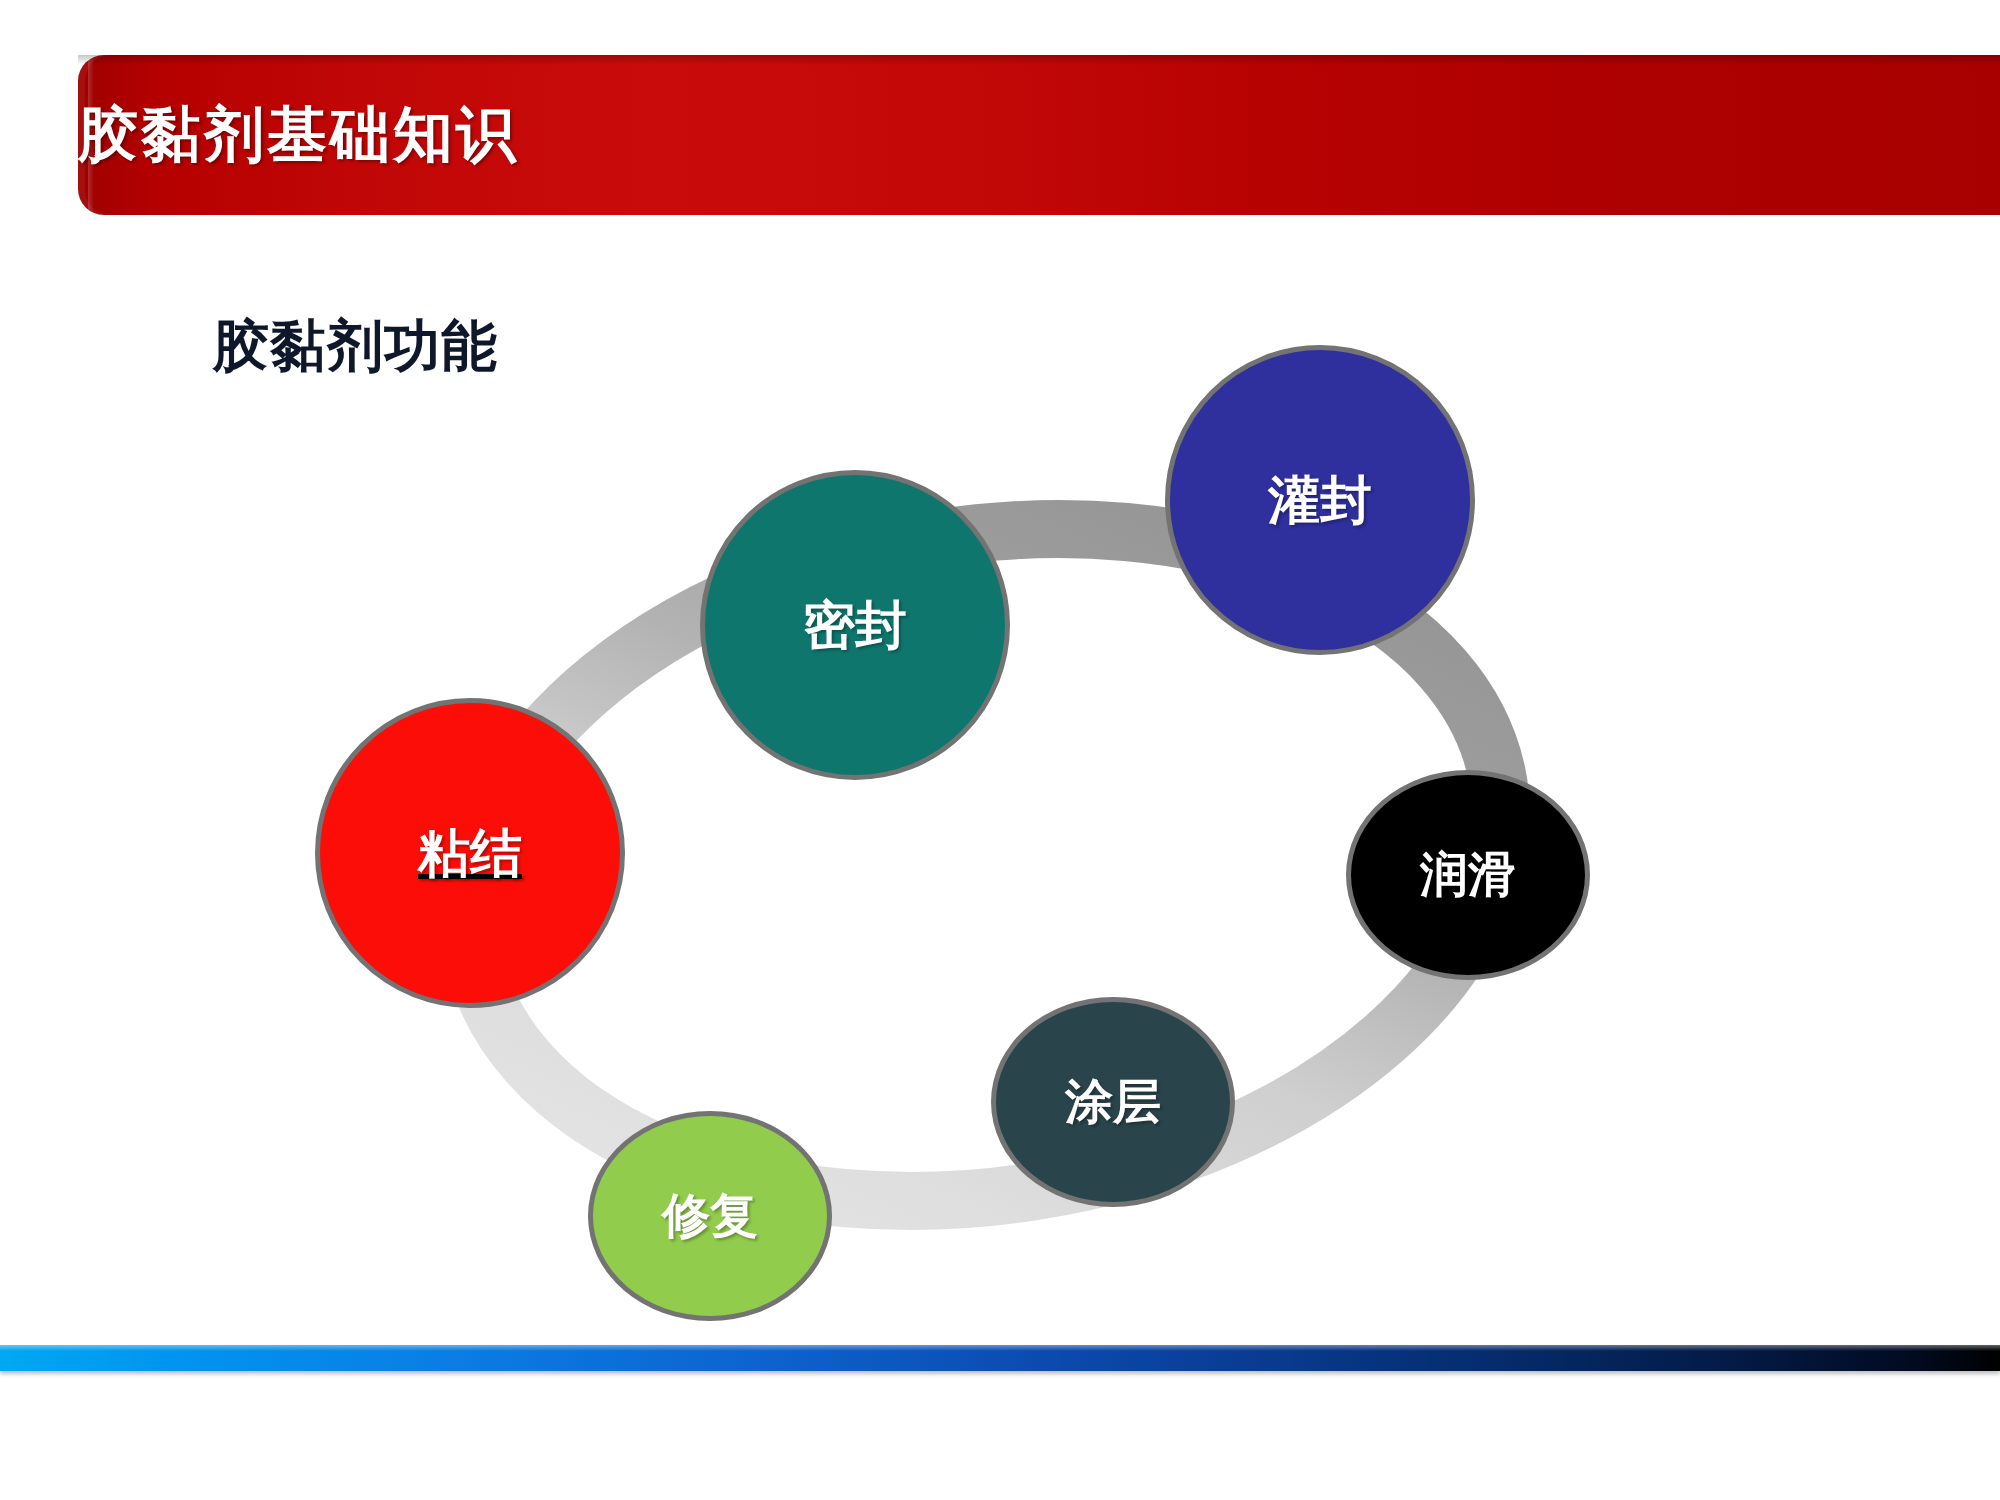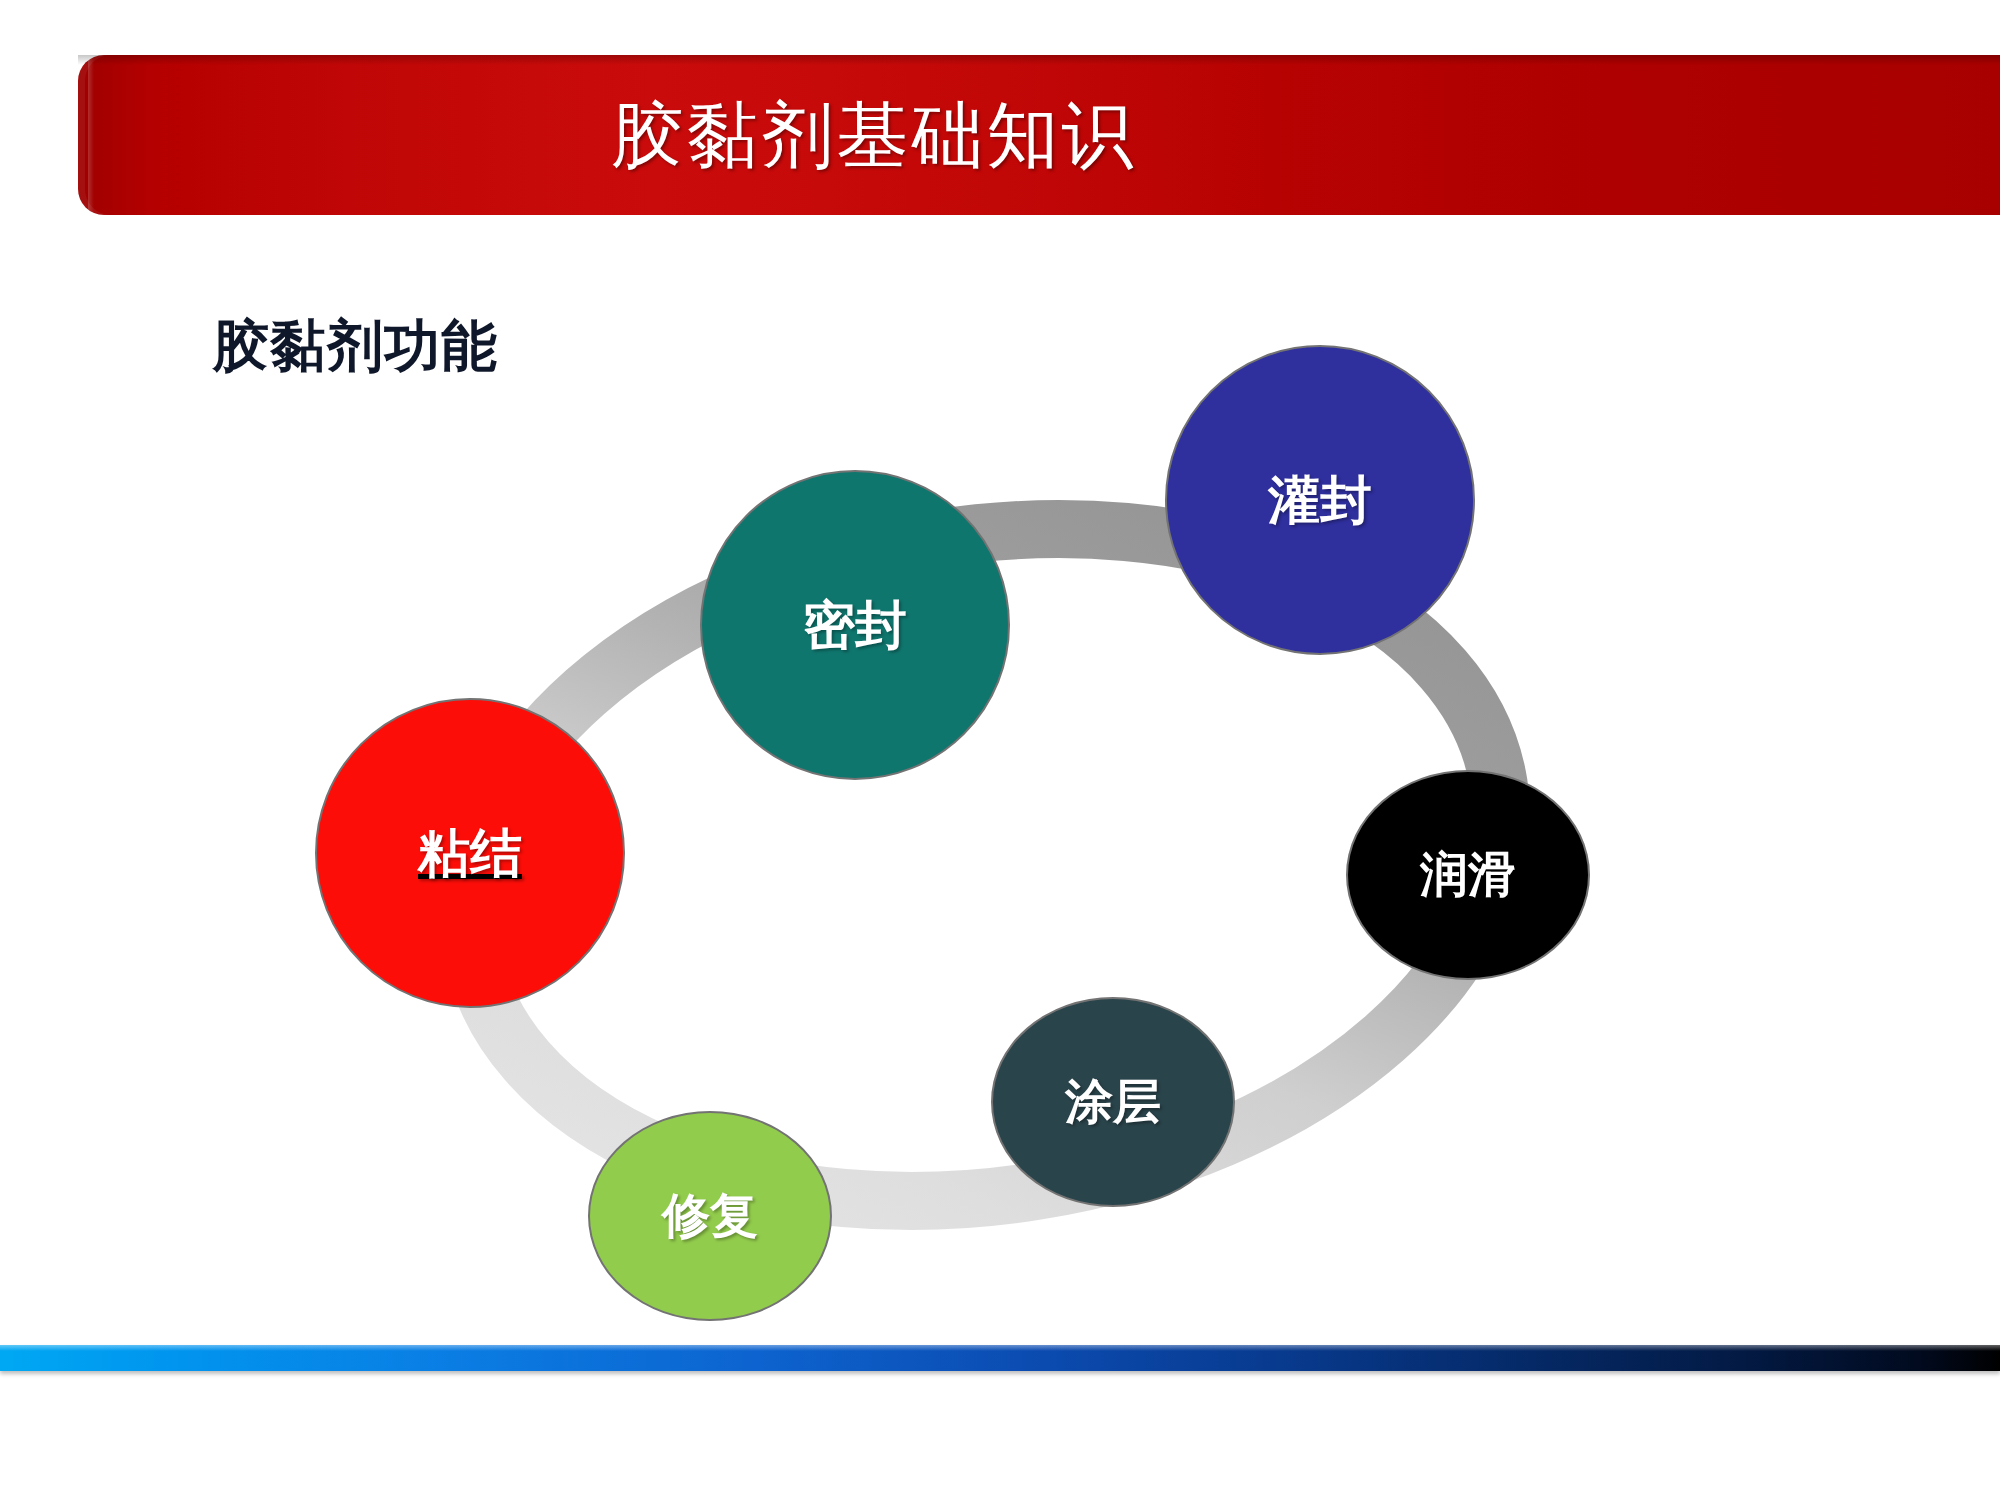--- a/index.html
+++ b/index.html
@@ -47,24 +47,23 @@
     position:absolute;
     left:0; right:0; top:0;
     height:10px;
     background: linear-gradient(180deg, rgba(0,0,0,0.22), rgba(0,0,0,0));
   }
   .title-text {
     position: absolute;
     left: 0; right: 0;
     top: 50%;
     transform: translateY(-50%);
-    text-align: center;
     color: #ffffff;
-    font-size: 72px;
-    font-weight: normal;
+    font-size: 60px;
+    font-weight: bold;
     letter-spacing: 3px;
     line-height: 1;
     padding-right: 330px;
     text-shadow: 2px 2px 3px rgba(0,0,0,0.35);
     white-space: nowrap;
   }
 
   
   .section-heading {
     position: absolute;
@@ -89,21 +88,21 @@
   }
   .diagram svg { display:block; }
 
   
   .node {
     position: absolute;
     display: flex;
     align-items: center;
     justify-content: center;
     border-radius: 50%;
-    border: 2px solid #737373;
+    border: 5px solid #737373;
     box-sizing: border-box;
   }
   .node-label {
     color: #ffffff;
     font-weight: bold;
     line-height: 1;
     white-space: nowrap;
     text-shadow: 2px 2px 3px rgba(0,0,0,0.30);
   }
 

